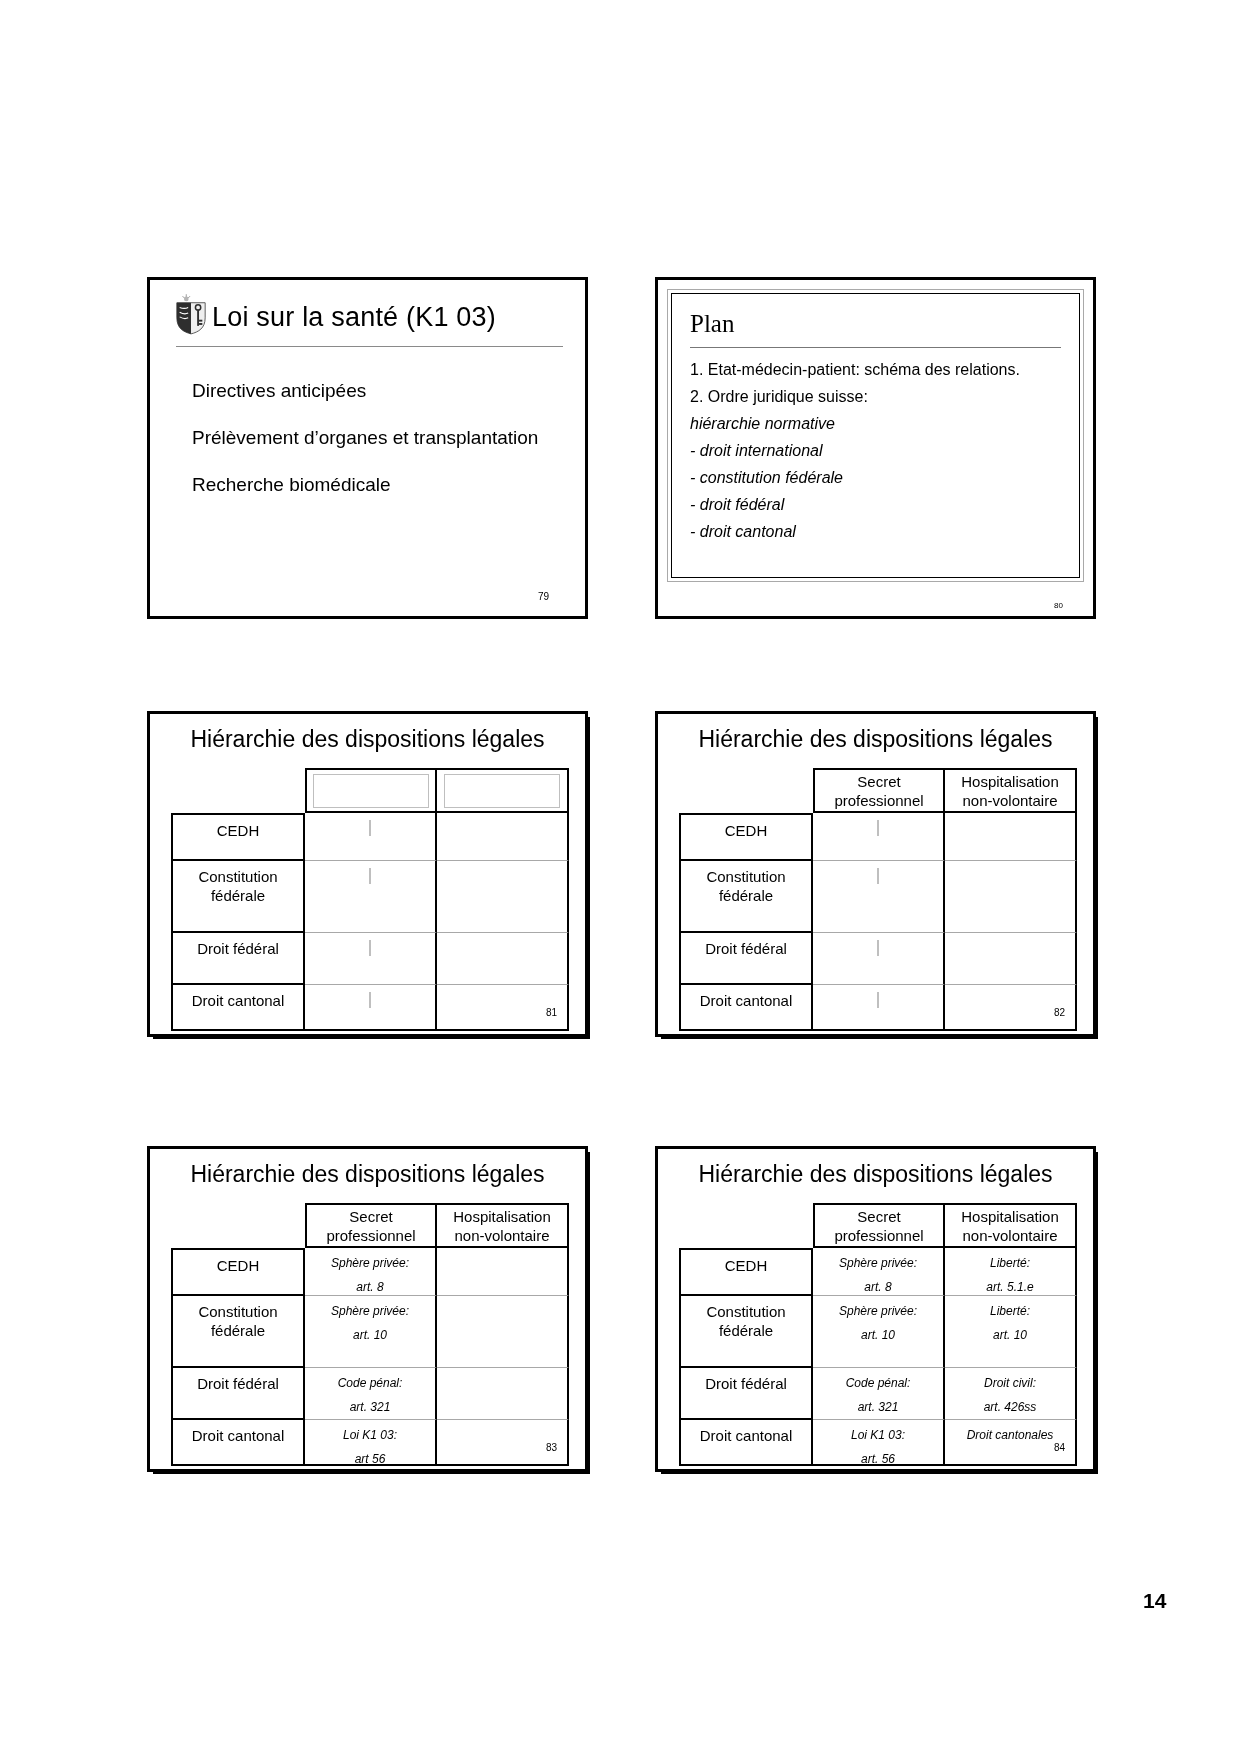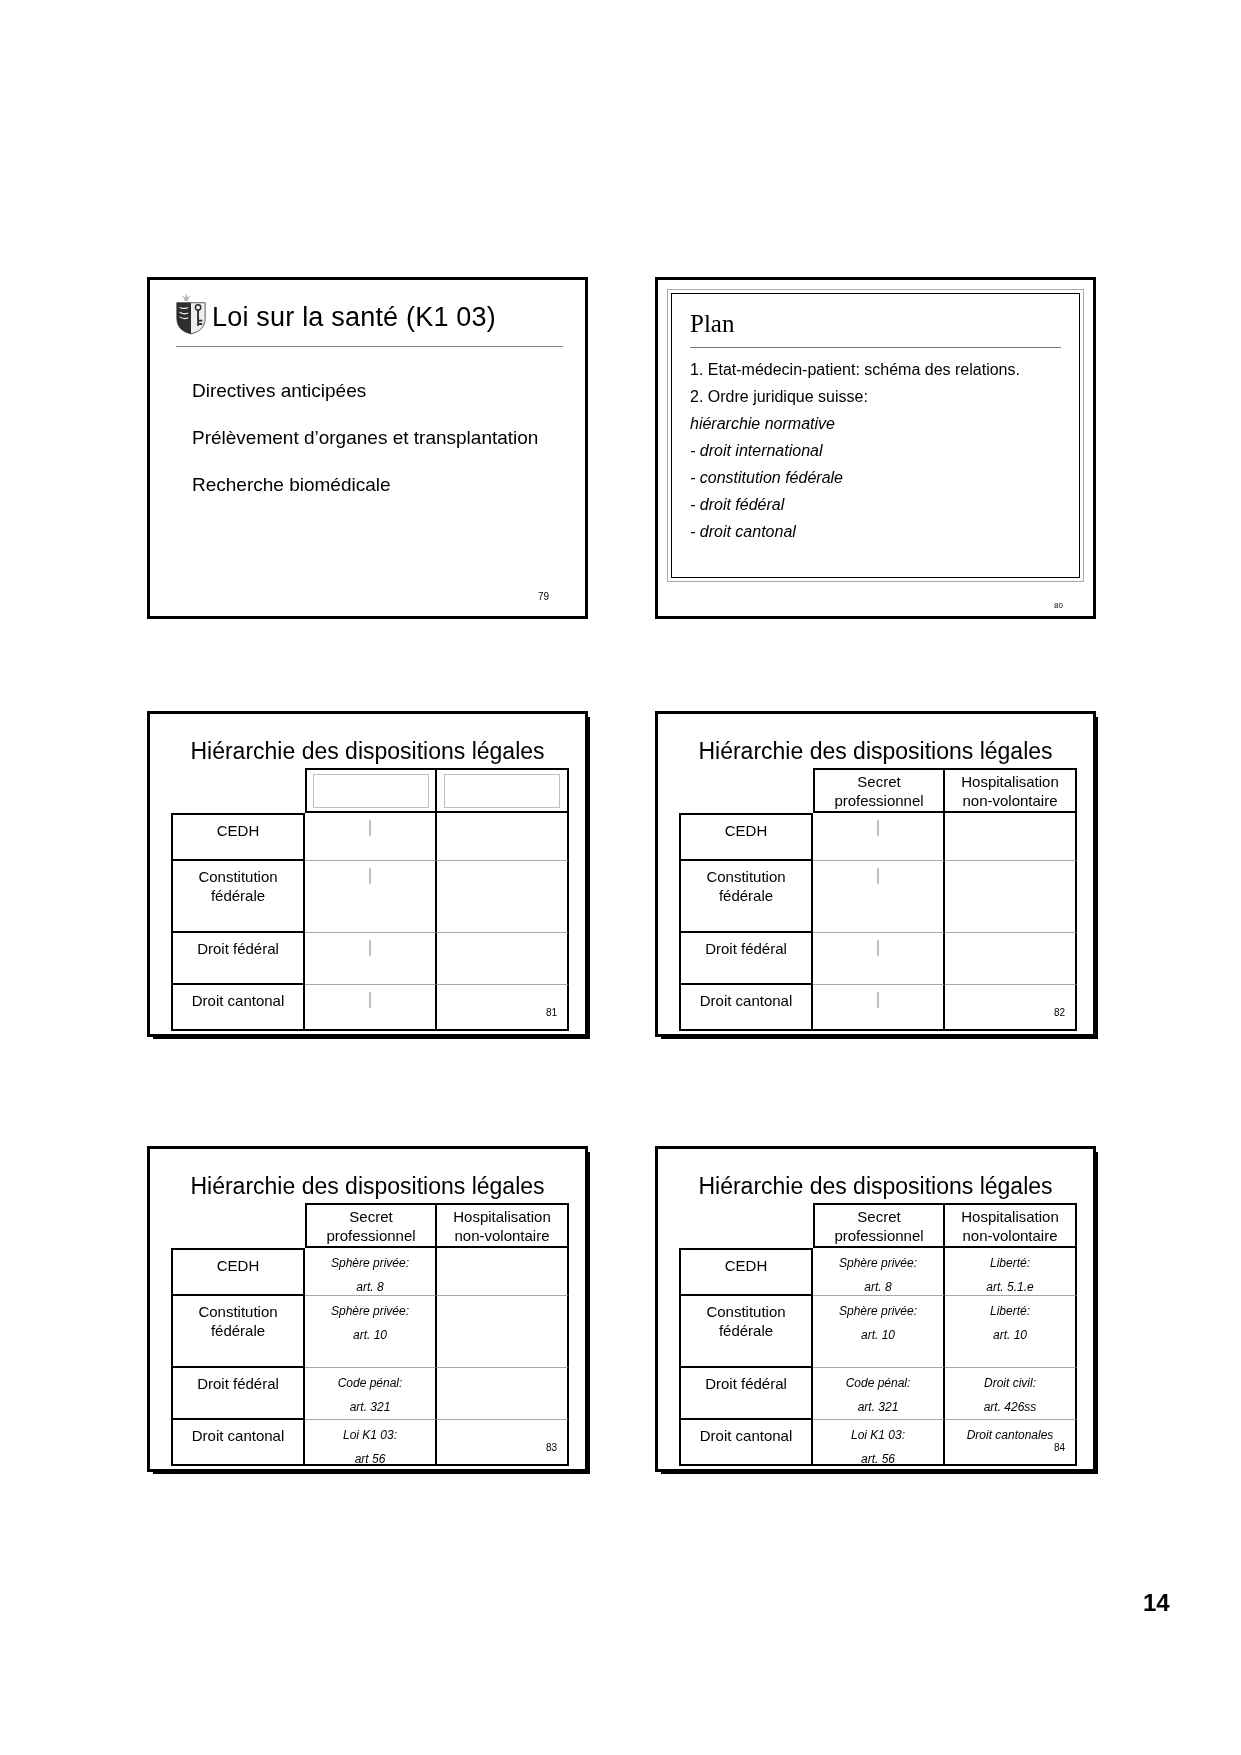--- a/index.html
+++ b/index.html
@@ -28,21 +28,21 @@
   
   .frame-gray  { position:absolute; left:9px; right:9px; top:9px; bottom:34px; border:1px solid #a9a9a9; }
   .frame-black { position:absolute; left:13px; right:13px; top:13px; bottom:38px; border:1px solid #000; padding:16px 18px 0 18px; }
   .plan-title { font-family:"Liberation Serif", serif; font-size:25px; }
   .plan-rule { height:1px; background:#777; margin-top:9px; }
   .plan-list { margin-top:13px; }
   .pl { font-size:16px; margin-bottom:9px; white-space:pre-line; }
   .pl.sub { font-style:italic; }
 
   
-  .tslide-title { position:absolute; top:24px; left:0; right:0; text-align:center; font-size:23px; }
+  .tslide-title { position:absolute; top:12px; left:0; right:0; text-align:center; font-size:23px; }
   .htable {
     position:absolute; left:21px; top:54px;
     display:grid;
     grid-template-columns:134px 132px 132px;
     grid-template-rows:45px 48px 72px 52px 46px;
   }
   .cell { background:#fff; }
   .hdr { border-top:2px solid #000; border-bottom:2px solid #000;
          font-size:15px; line-height:19px; text-align:center; white-space:pre-line;
          display:flex; flex-direction:column; align-items:center; justify-content:center; }
@@ -54,21 +54,21 @@
   .bc { border-bottom:1px solid #a8a8a8; font-style:italic; font-size:12px; line-height:24px;
         text-align:center; white-space:pre-line; padding-top:3px; }
   .bc.c1 { border-right:2px solid #000; }
   .bc.c2 { border-right:2px solid #000; }
   .bc.last { border-bottom:2px solid #000; }
   .pbox { border:1px solid #bfbfbf; width:116px; height:38px; margin:4px auto 0 auto; }
   .pbox.h { height:34px; margin-top:0; }
 
   .slide-num { position:absolute; right:28px; bottom:16px; font-size:10px; color:#000; }
   .slide-num.tiny { font-size:8px; right:30px; bottom:6px; }
-  .page-num { position:absolute; left:1143px; top:1589px; font-size:24px; font-weight:bold; }
+  .page-num { position:absolute; left:1143px; top:1589px; font-size:21px; font-weight:bold; }
 </style>
 </head>
 <body>
 
 <div class="page">
 
   <div class="slide" style="left:147px; top:277px; width:441px; height:342px;">
     <div class="s79-head">
       <span>
         <svg width="34" height="42" viewBox="0 0 36 44">

